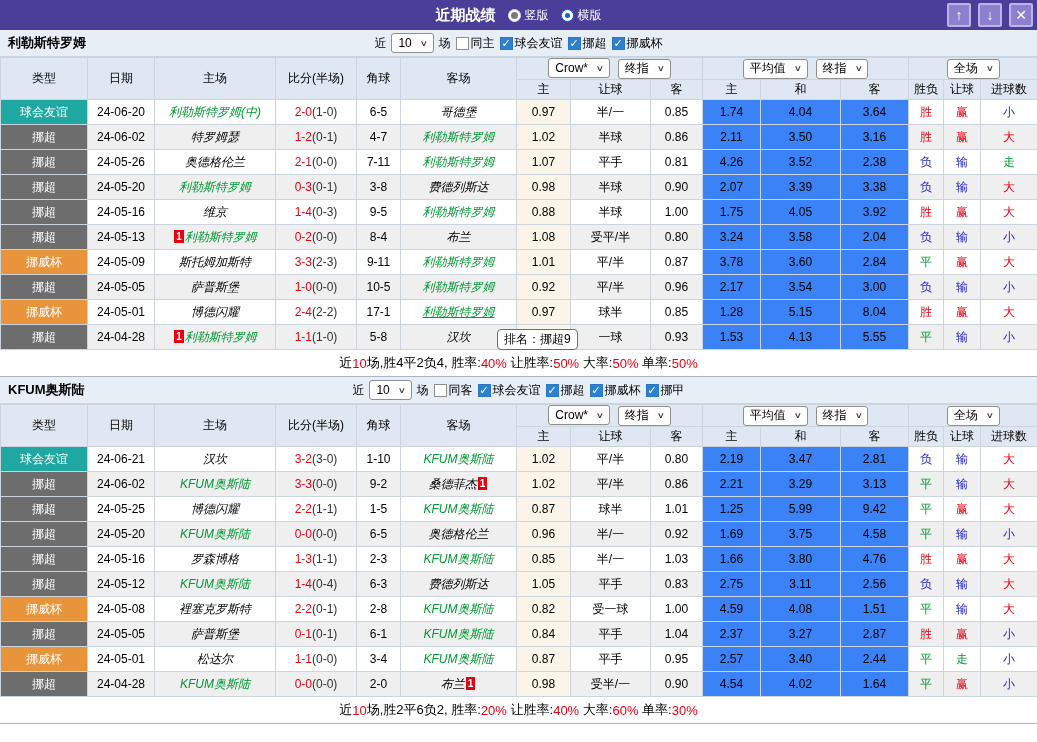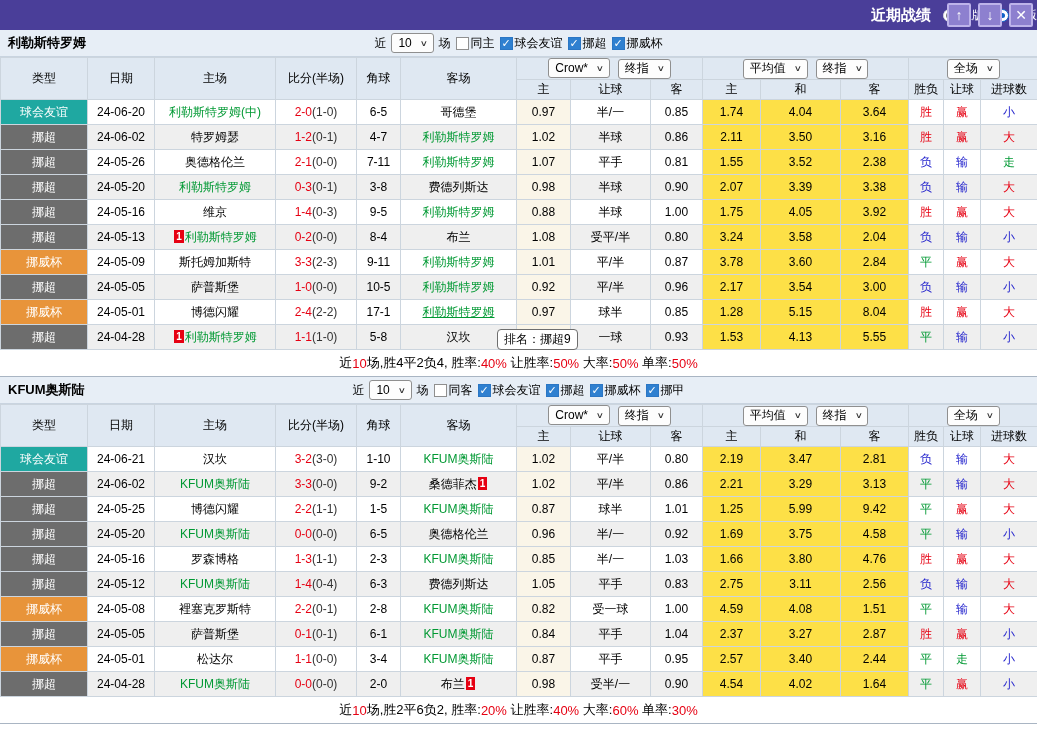--- a/index.html
+++ b/index.html
@@ -1,20 +1,20 @@
 <!DOCTYPE html>
 <html><head>
 <meta charset="utf-8">
 <style>
   * { box-sizing: border-box; }
   body { margin:0; background:#fff; font-family:"Liberation Sans","DejaVu Sans",sans-serif; }
   .app { width:1037px; position:relative; }
 
   
-  .titlebar { height:30px; background:#4a3e99; display:flex; align-items:center; justify-content:flex-end; position:relative; }
+  .titlebar { height:30px; background:#4a3e99; display:flex; align-items:center; justify-content:center; position:relative; }
   .title-group { display:flex; align-items:center; gap:12px; }
   .page-title { color:#fff; font-weight:bold; font-size:15px; }
   .radio-label { display:inline-flex; align-items:center; gap:4px; color:#fff; font-size:12px; cursor:pointer; }
   .radio { width:13px; height:13px; border-radius:50%; background:#fff; border:1px solid #ddd; position:relative; display:inline-block; }
   .radio.unsel::after { content:""; position:absolute; left:2px; top:2px; right:2px; bottom:2px; border-radius:50%; background:#7a7a7a; }
   .radio.sel { border:1px solid #0f62c8; }
   .radio.sel::after { content:""; position:absolute; left:3px; top:3px; right:3px; bottom:3px; border-radius:50%; background:#0f62c8; }
   .win-buttons { position:absolute; right:4px; top:3px; display:flex; gap:7px; }
   .win-btn { width:24px; height:24px; background:#8d80cf; border:2px solid #bdb3ea; color:#fff; font-weight:bold; font-size:14px; line-height:1; display:flex; align-items:center; justify-content:center; border-radius:2px; cursor:pointer; padding:0; font-family:inherit; }
 
@@ -32,24 +32,24 @@
   table.grid { border-collapse:collapse; table-layout:fixed; width:1037px; font-size:12px; }
   .grid th, .grid td { border:1px solid #ccd5de; text-align:center; padding:0 1px; height:25px; overflow:hidden; white-space:nowrap; color:#000; }
   .grid thead th { background:#dfe8f2; font-weight:normal; }
   .grid thead tr.dd-row th { height:22px; }
   .grid thead tr.sub-row th { height:20px; }
   .dd-cell { }
   .dd-cell .dd { margin:0 4px; }
   tbody tr:nth-child(even) td { background:#efefef; }
   .grid td.type-cell { color:#fff; }
   .grid td.col-crow { background:#faf5e8; }
-  .grid td.col-avg  { background:#fde047; }
+  .grid td.col-avg  { background:#3b82f6; }
   .ft { color:#e60012; }
   .ht { color:#333; }
-  .team { cursor:pointer; }
+  .team { cursor:pointer;font-style:italic; }
   .team.green { color:#009933; }
   .team.ul { text-decoration:underline; }
   .badge { background:#e60012; color:#fff; font-size:10px; font-weight:bold; padding:0 2px; line-height:13px; display:inline-block; margin:0 1px; vertical-align:1px; }
 
   .summary { height:27px; background:#fff; border-bottom:1px solid #a9b5c3; display:flex; align-items:center; justify-content:center; font-size:13px; white-space:pre; }
   .summary .red { color:#e60012; }
 
   
   .tooltip { position:absolute; background:#fff; border:1px solid #6e6e6e; border-radius:4px; padding:1px 6px; font-size:12px; color:#000; z-index:30; white-space:nowrap; }
 </style>
@@ -200,21 +200,21 @@
           <tr>
             <td class="type-cell" style="background: rgb(109, 109, 109);">挪超</td>
             <td>24-05-26</td>
             <td><span class="team">奥德格伦兰</span></td>
             <td><span class="ft">2-1</span><span class="ht">(0-0)</span></td>
             <td>7-11</td>
             <td><span class="team green">利勒斯特罗姆</span></td>
             <td class="col-crow">1.07</td>
             <td>平手</td>
             <td>0.81</td>
-            <td class="col-avg">1.55</td>
+            <td class="col-avg">4.26</td>
             <td class="col-avg">3.52</td>
             <td class="col-avg">2.38</td>
             <td style="color: rgb(36, 36, 205);">负</td>
             <td style="color: rgb(36, 36, 205);">输</td>
             <td style="color: rgb(0, 153, 51);">走</td>
           </tr>
           <tr>
             <td class="type-cell" style="background: rgb(109, 109, 109);">挪超</td>
             <td>24-05-20</td>
             <td><span class="team green">利勒斯特罗姆</span></td>

